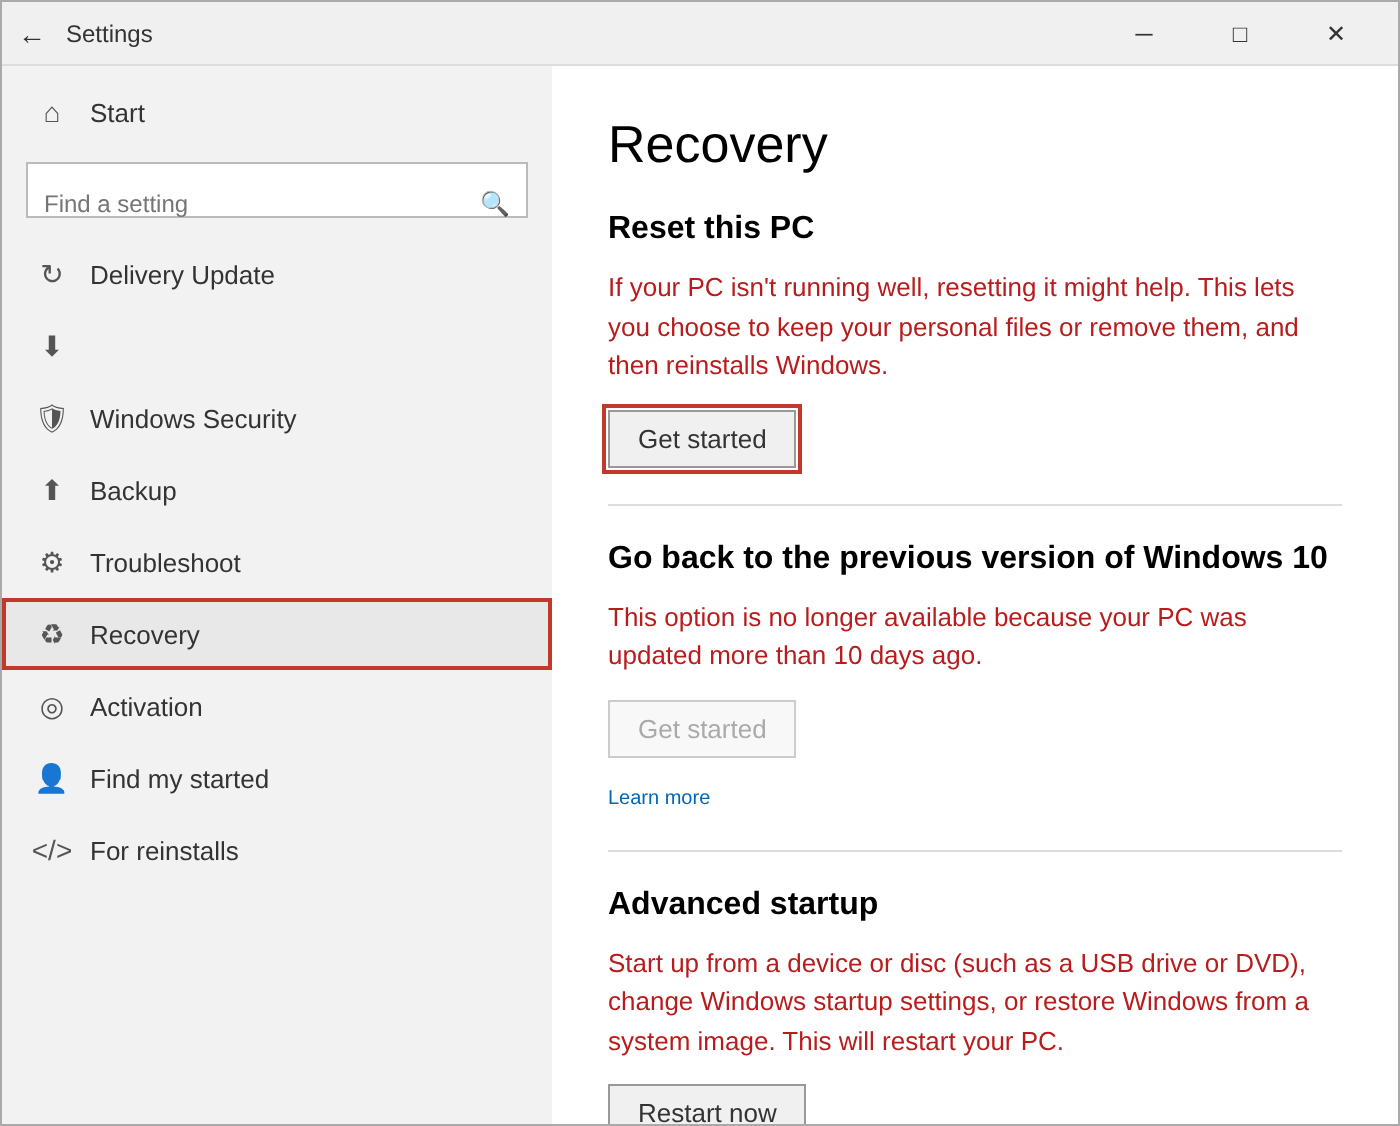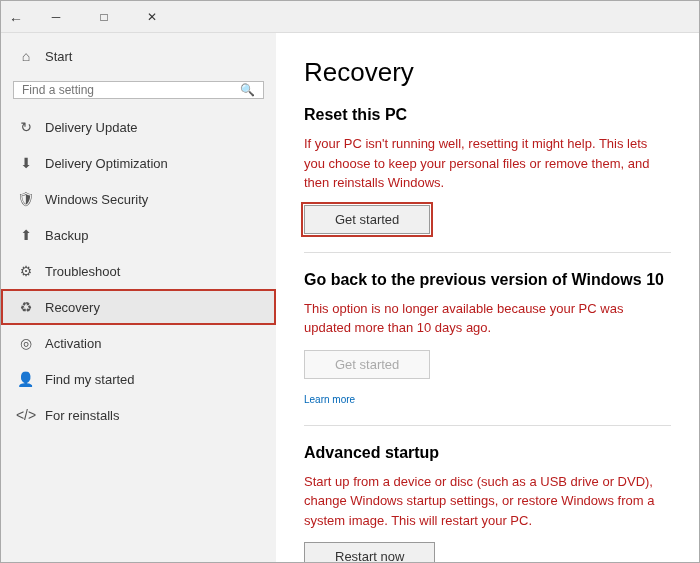--- a/index.html
+++ b/index.html
@@ -62,25 +62,25 @@
       background: #f2f2f2;
       flex-shrink: 0;
       overflow-y: auto;
       display: flex;
       flex-direction: column;
       padding-top: 4px;
     }
     .search-box {
       margin: 6px 12px 10px 12px;
       display: flex;
-      align-items: center;
+      align-items: flex-start;
       background: #fff;
       border: 1px solid #bbb;
       height: 18px;
-      padding: 0 8px;
+      padding: 13px 8px;
     }
     .search-input {
       border: none;
       outline: none;
       font-size: 12px;
       background: transparent;
       flex: 1;
       color: #333;
     }
     .search-icon {
@@ -152,21 +152,21 @@
     }
     .section-body {
       font-size: 13px;
       color: #b91c1c;
       line-height: 1.5;
       margin-bottom: 12px;
     }
     .btn {
       border: 1px solid #999;
       background: #f0f0f0;
-      padding: 6px 30px;
+      padding: 6px 14px;
       font-size: 13px;
       cursor: pointer;
       color: #333;
       display: inline-block;
     }
     .btn.highlighted {
       outline: 2px solid #c0392b;
       outline-offset: 1px;
     }
     .btn.disabled {
@@ -185,20 +185,21 @@
       font-size: 10px;
       cursor: pointer;
       text-decoration: none;
     }
   </style>
 </head>
 <body>
 
 <div class="titlebar">
   <span class="titlebar-back">←</span>
+  <span class="titlebar-title">Settings</span>
   <div class="titlebar-controls">
     <div class="titlebar-btn">─</div>
     <div class="titlebar-btn">□</div>
     <div class="titlebar-btn close">✕</div>
   </div>
 </div>
 
 <div class="main">
 
   <div class="sidebar">
@@ -214,21 +215,20 @@
     </div>
 
 
     <div id="nav-items-container">
         <div class="nav-item">
           <span class="nav-icon">↻</span>
           <span class="nav-label">Delivery Update</span>
         </div>
         <div class="nav-item">
           <span class="nav-icon">⬇</span>
-          <span class="nav-label">Delivery Optimization</span>
         </div>
         <div class="nav-item">
           <span class="nav-icon">🛡</span>
           <span class="nav-label">Windows Security</span>
         </div>
         <div class="nav-item">
           <span class="nav-icon">⬆</span>
           <span class="nav-label">Backup</span>
         </div>
         <div class="nav-item">

